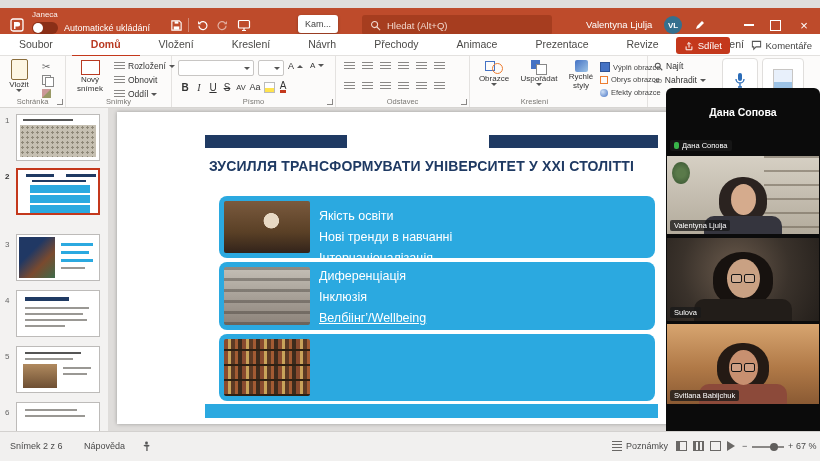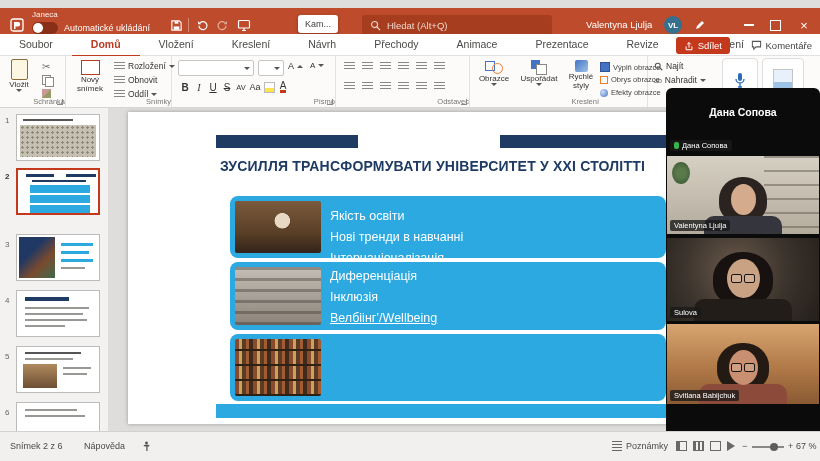--- a/index.html
+++ b/index.html
@@ -25,41 +25,41 @@
   
   .tabsrow{position:absolute;left:0;top:34px;width:820px;height:22px;background:#fff;border-bottom:1px solid #E3E1DF;box-sizing:border-box;}
   .tab{display:inline-block;padding:0 19px;font-size:10.5px;color:#4A4947;line-height:21px;cursor:default;}
   .tab.active{color:#B93A22;font-weight:bold;border-bottom:2.5px solid #C4381C;}
   .sharebtn{position:absolute;right:90px;top:3px;height:17px;background:#C4381C;border-radius:3px;color:#fff;
             font-size:9.5px;display:flex;align-items:center;gap:4px;padding:0 8px;}
   .commentsbtn{position:absolute;right:8px;top:3px;height:17px;color:#444;font-size:9.5px;display:flex;align-items:center;gap:4px;}
   
   .ribbon{position:absolute;left:0;top:56px;width:820px;height:52px;background:#FCFBFA;border-bottom:1px solid #D8D6D3;box-sizing:border-box;}
   .rgroup{position:absolute;top:0;height:51px;border-right:1px solid #E4E2E0;box-sizing:border-box;}
-  .glabel{position:absolute;bottom:1px;left:0;right:0;text-align:right;font-size:7.5px;color:#7A7874;}
+  .glabel{position:absolute;bottom:1px;left:0;right:0;text-align:center;font-size:7.5px;color:#7A7874;}
   .bigbtn{position:absolute;top:2px;display:flex;flex-direction:column;align-items:center;font-size:8px;color:#333;cursor:default;}
   .smallrow{position:absolute;display:flex;align-items:center;gap:3px;font-size:8.5px;color:#333;white-space:nowrap;}
   .caret{display:inline-block;width:0;height:0;border-left:3px solid transparent;border-right:3px solid transparent;border-top:3px solid #555;}
   .ibox{display:inline-block;width:11px;height:9px;background:
         repeating-linear-gradient(180deg,#8a8886 0 1px,transparent 1px 3px);}
   .fld{position:absolute;height:16px;background:#fff;border:1px solid #C8C6C4;border-radius:2px;box-sizing:border-box;
        display:flex;align-items:center;justify-content:flex-end;padding:0 3px;}
   .fbtn{display:inline-flex;align-items:center;justify-content:center;width:14px;height:14px;font-size:10px;color:#333;}
   .minilbl{display:flex;align-items:center;gap:3px;font-size:7.5px;color:#444;white-space:nowrap;}
   .card{position:absolute;width:34px;height:44px;background:#fff;border:1px solid #E0DEDC;border-radius:4px;
         display:flex;align-items:center;justify-content:center;}
   .launcher{position:absolute;right:2px;bottom:2px;width:5px;height:5px;border-right:1px solid #8a8886;border-bottom:1px solid #8a8886;}
   
   .thumbpanel{position:absolute;left:0;top:108px;width:108px;height:323px;background:#F3F2F1;overflow:hidden;}
   .thumb{position:absolute;left:16px;width:84px;height:47px;background:#fff;border:1px solid #BDBBB9;box-sizing:border-box;overflow:hidden;}
   .thumb.sel{border:2px solid #C4381C;}
   .tnum{position:absolute;left:5px;font-size:8px;color:#666;}
   
   .workspace{position:absolute;left:108px;top:108px;width:558px;height:323px;background:#DFDDDB;}
-  .slide{position:absolute;left:20px;top:4px;width:609px;height:312px;background:#fff;box-shadow:0 0 4px rgba(0,0,0,.3);}
+  .slide{position:absolute;left:9px;top:4px;width:609px;height:312px;background:#fff;box-shadow:0 0 4px rgba(0,0,0,.3);}
   .navbar{position:absolute;top:23px;height:13px;background:#1F3A63;}
   .stitle{position:absolute;left:16px;right:16px;top:46px;text-align:center;font-size:14px;font-weight:bold;color:#1F3A63;letter-spacing:.2px;}
   .bluebox{position:absolute;left:102px;width:436px;background:#2BA9E0;border-radius:8px;}
   .boxphoto{position:absolute;left:5px;top:5px;bottom:5px;width:86px;border-radius:2px;}
   .boxtext{position:absolute;left:100px;top:0;right:6px;color:#fff;font-size:12.5px;line-height:21px;}
   .ph1{background:radial-gradient(circle at 55% 38%,#e8d9c4 0 13%,transparent 14%),
         linear-gradient(180deg,#7a5a3e 0%,#5a4026 60%,#32231a 100%);}
   .ph2{background:repeating-linear-gradient(0deg,rgba(45,40,35,.35) 0 3px,transparent 3px 11px),
         linear-gradient(180deg,#c4bfb6 0%,#8c837a 100%);}
   .ph3{background:repeating-linear-gradient(0deg,#2e2013 0 2px,transparent 2px 15px),

